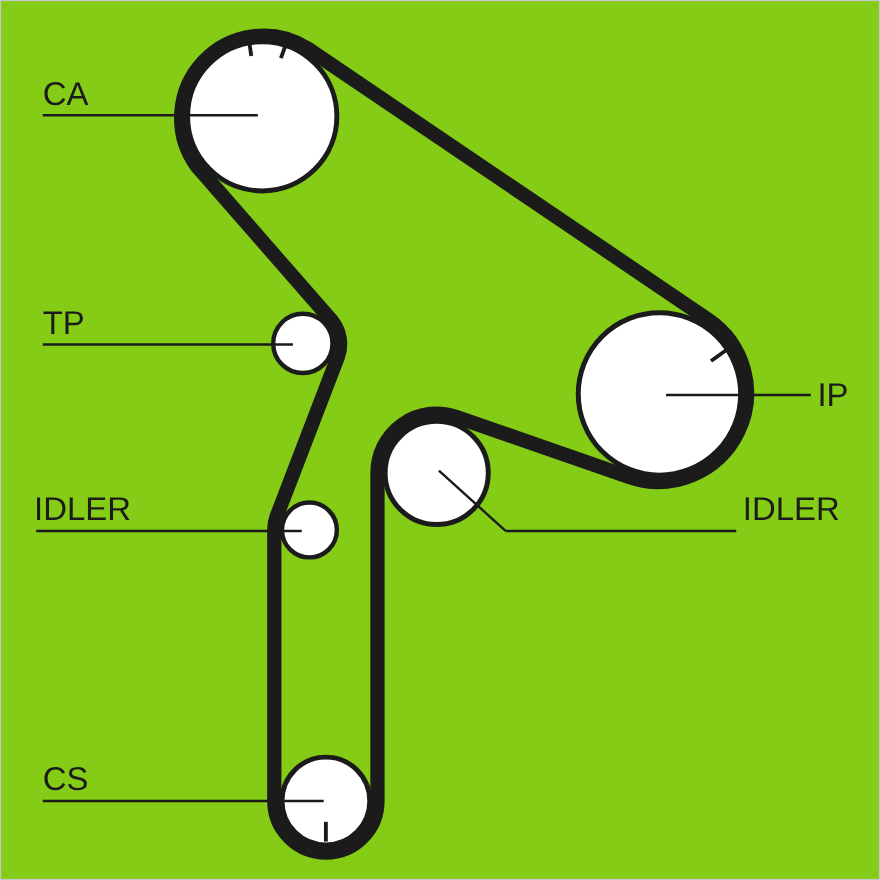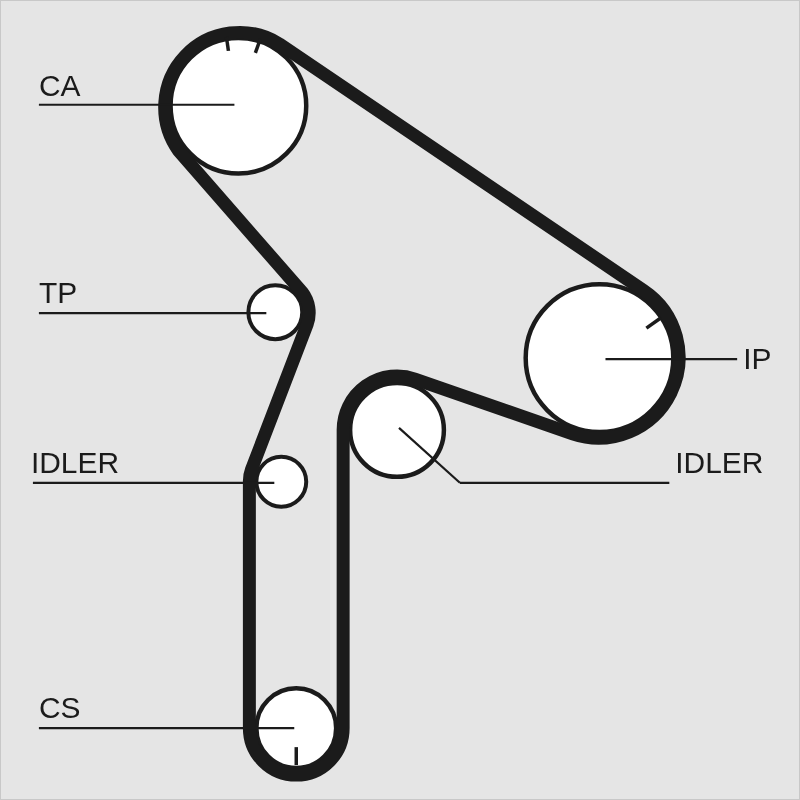--- a/index.html
+++ b/index.html
@@ -6,21 +6,21 @@
     margin: 0;
     padding: 0;
     background: #ffffff;
     font-family: "Liberation Sans", sans-serif;
   }
   .stage {
     position: relative;
     width: 798px;
     height: 798px;
     border: 1px solid #c8c8c8;
-    background: #e5e5e5;
+    background: #84cc16;
     overflow: hidden;
   }
   svg { display: block; }
   .pulley {
     fill: #ffffff;
     stroke: #1b1b1b;
     stroke-width: 4.5;
   }
   .pulley-small {
     fill: #ffffff;

